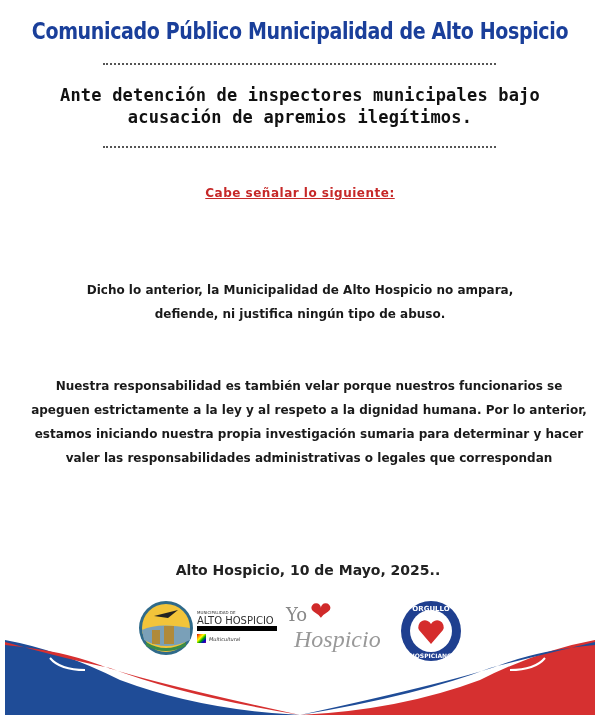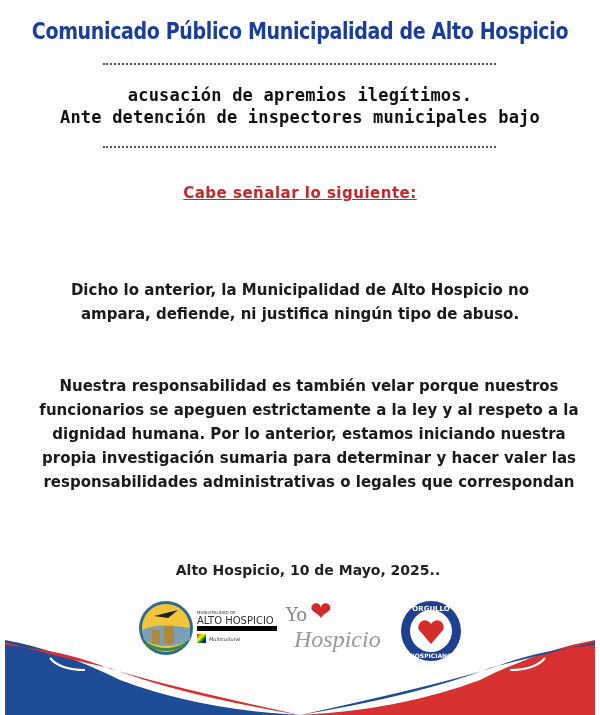--- a/index.html
+++ b/index.html
@@ -1,33 +1,33 @@
 <!DOCTYPE html>
 <html><head>
 <meta charset="utf-8">
 <style>
   html,body{margin:0;padding:0;background:#fff;}
   body{width:600px;height:715px;position:relative;overflow:hidden;font-family:"DejaVu Sans",sans-serif;color:#1a1a1a;}
   .title{position:absolute;left:0;right:0;top:18px;text-align:center;color:#1a3f9a;font-family:"DejaVu Sans Condensed","DejaVu Sans",sans-serif;font-weight:bold;font-size:23px;letter-spacing:-0.4px;transform:scaleX(0.92);}
   .dots{position:absolute;left:103px;width:393px;border-top:2px dotted #555;height:0;}
   .subtitle{position:absolute;left:0;right:0;top:84px;text-align:center;font-family:"DejaVu Sans Mono",monospace;font-weight:bold;font-size:17px;line-height:22px;color:#111;letter-spacing:0.2px;}
-  .body{position:absolute;left:40px;right:40px;text-align:center;font-weight:bold;font-size:15px;line-height:24px;color:#1a1a1a;}
+  .body{position:absolute;left:40px;right:40px;text-align:center;font-weight:bold;font-size:12px;line-height:24px;color:#1a1a1a;}
   .red{color:#c62828;text-decoration:underline;letter-spacing:0.5px;}
   .date{position:absolute;left:16px;right:0;top:562px;text-align:center;font-weight:bold;font-size:14px;color:#222;}
   .logos{position:absolute;top:598px;left:0;width:600px;height:70px;}
   .flag{position:absolute;left:0;top:640px;width:600px;height:75px;}
 </style>
 </head>
 <body>
 
 <div class="title">Comunicado Público Municipalidad de Alto Hospicio</div>
 <div class="dots" style="top:63px"></div>
 <div class="subtitle">
+  <div>Ante detención de inspectores municipales bajo</div>
   <div>acusación de apremios ilegítimos.</div>
-  <div>Ante detención de inspectores municipales bajo</div>
 </div>
 <div class="dots" style="top:146px"></div>
 
 <div class="body" style="top:181px">
   <div class="red">Cabe señalar lo siguiente:</div>
 </div>
 <div class="body" style="top:278px;padding:0 30px">Dicho lo anterior, la Municipalidad de Alto Hospicio no ampara, defiende, ni justifica ningún tipo de abuso.</div>
 <div class="body" style="top:374px;left:30px;right:12px">Nuestra responsabilidad es también velar porque nuestros funcionarios se apeguen estrictamente a la ley y al respeto a la dignidad humana. Por lo anterior, estamos iniciando nuestra propia investigación sumaria para determinar y hacer valer las responsabilidades administrativas o legales que correspondan</div>
 
 <div class="date">Alto Hospicio, 10 de Mayo, 2025..</div>

